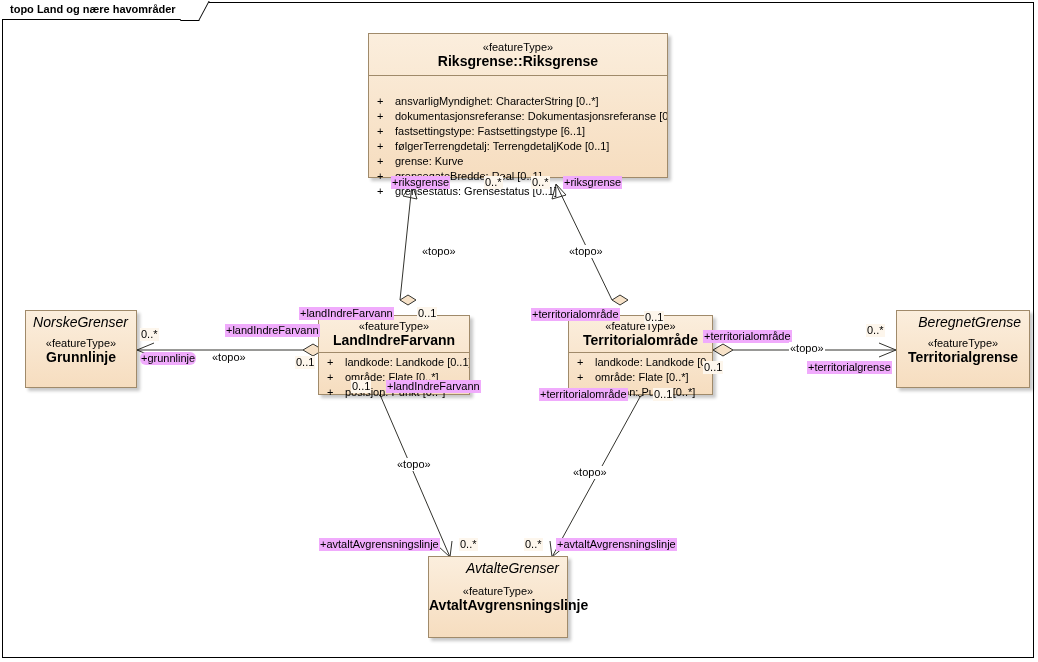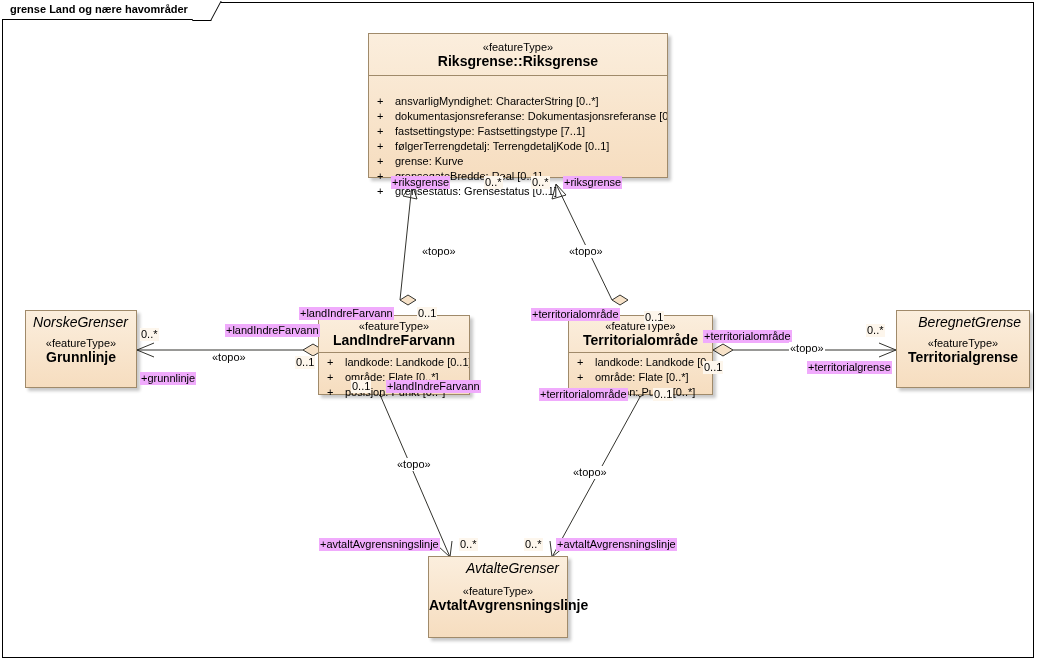--- a/index.html
+++ b/index.html
@@ -45,21 +45,21 @@
   .lbl.stereo-l{background:#ffffff;}
 </style>
 </head>
 <body>
 
 <div id="canvas">
 
   <div class="frame"></div>
 
   <div class="title-tab">
-    <span>grense Land og nære havområder</span>
+    <span>topo Land og nære havområder</span>
   </div>
 
   <svg class="links">
     
     <g>
       <path class="ln" d="M 412,184 L 400,300"></path>
       <path class="hd" d="M 412,184 L 403,196 L 417,199 Z"></path>
       <polygon class="dia" points="400,300 408,295 416,300 408,305"></polygon>
     </g>
 
@@ -100,21 +100,21 @@
   </svg>
 
   <div class="cls" style="left:368px;top:33px;width:300px;height:145px;">
     <div class="hdr">
       <div class="stereo">«featureType»</div>
       <div class="nm">Riksgrense::Riksgrense</div>
     </div>
     <div class="sep attrs">
       <div class="attr"><span class="vis">+</span><span>ansvarligMyndighet: CharacterString [0..*]</span></div>
       <div class="attr"><span class="vis">+</span><span>dokumentasjonsreferanse: Dokumentasjonsreferanse [0..*]</span></div>
-      <div class="attr"><span class="vis">+</span><span>fastsettingstype: Fastsettingstype [7..1]</span></div>
+      <div class="attr"><span class="vis">+</span><span>fastsettingstype: Fastsettingstype [6..1]</span></div>
       <div class="attr"><span class="vis">+</span><span>følgerTerrengdetalj: TerrengdetaljKode [0..1]</span></div>
       <div class="attr"><span class="vis">+</span><span>grense: Kurve</span></div>
       <div class="attr"><span class="vis">+</span><span>grensegateBredde: Real [0..1]</span></div>
       <div class="attr"><span class="vis">+</span><span>grensestatus: Grensestatus [0..1]</span></div>
     </div>
   </div>
 
   <div class="cls" style="left:25px;top:310px;width:112px;height:78px;">
     <div class="pkg">NorskeGrenser</div>
     <div style="text-align:center;padding-top:4px;">
@@ -171,21 +171,21 @@
   <div class="lbl stereo-l" style="left:421px;top:245px;">«topo»</div>
   <div class="lbl stereo-l" style="left:568px;top:245px;">«topo»</div>
 
   <div class="lbl role" style="left:299px;top:307px;">+landIndreFarvann</div>
   <div class="lbl mult" style="left:417px;top:307px;">0..1</div>
 
   <div class="lbl role" style="left:225px;top:324px;">+landIndreFarvann</div>
   <div class="lbl mult" style="left:295px;top:356px;">0..1</div>
 
   <div class="lbl mult" style="left:140px;top:328px;">0..*</div>
-  <div class="lbl role" style="left:140px;top:372px;">+grunnlinje</div>
+  <div class="lbl role" style="left:140px;top:352px;border-radius:6px;">+grunnlinje</div>
   <div class="lbl stereo-l" style="left:211px;top:351px;">«topo»</div>
 
   <div class="lbl mult" style="left:351px;top:380px;">0..1</div>
   <div class="lbl role" style="left:386px;top:380px;">+landIndreFarvann</div>
 
   <div class="lbl role" style="left:531px;top:308px;">+territorialområde</div>
   <div class="lbl mult" style="left:644px;top:311px;">0..1</div>
 
   <div class="lbl role" style="left:703px;top:330px;">+territorialområde</div>
   <div class="lbl mult" style="left:703px;top:361px;">0..1</div>

